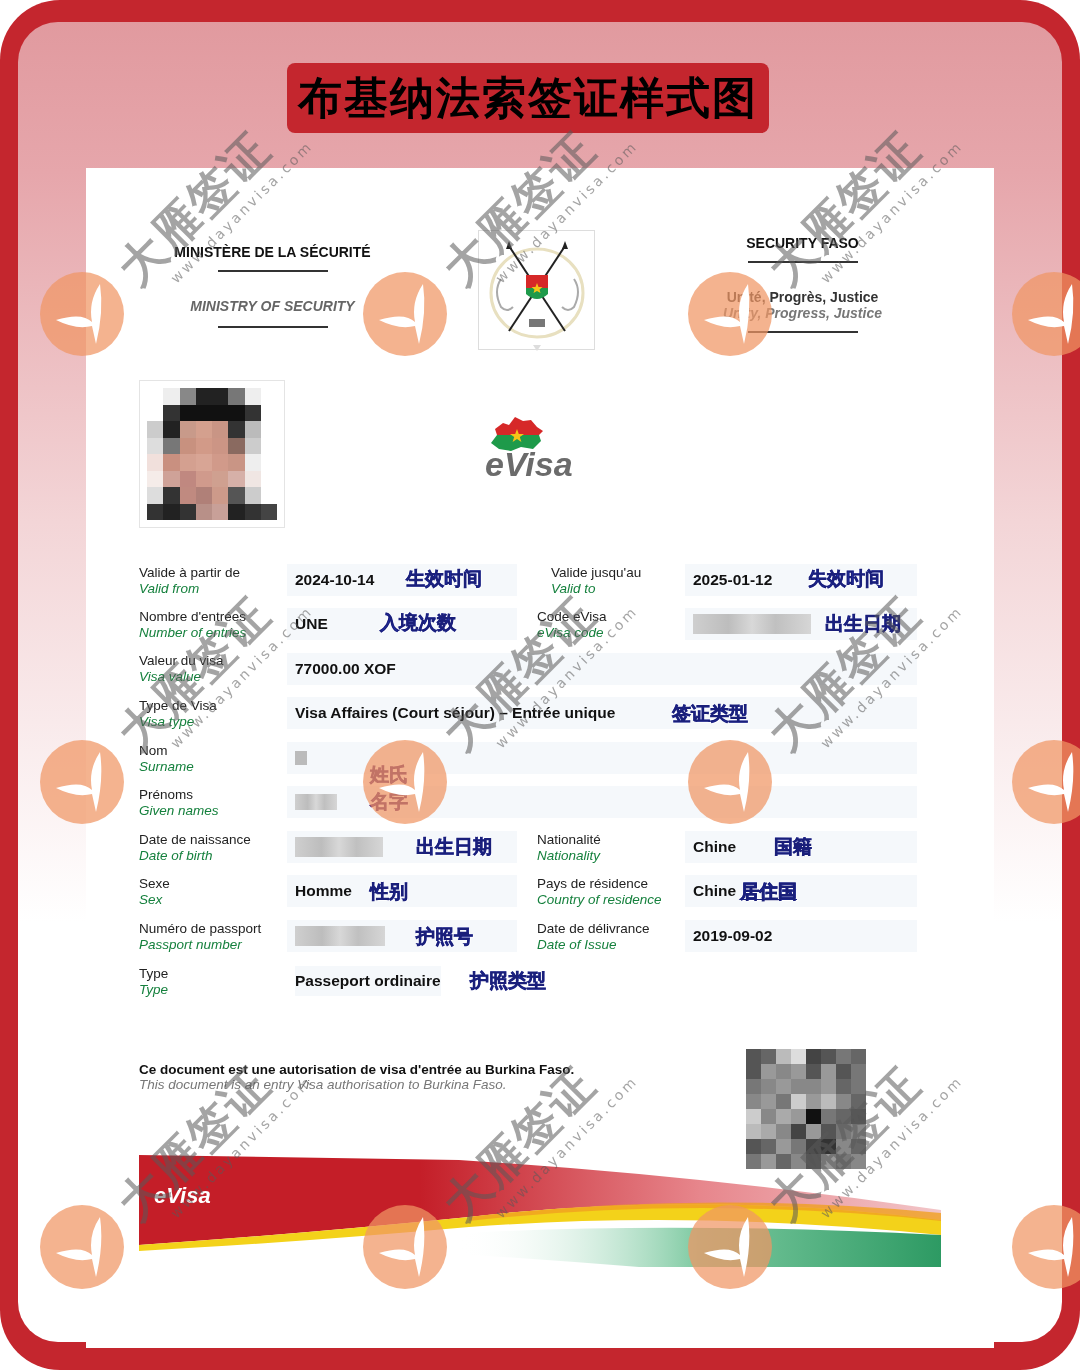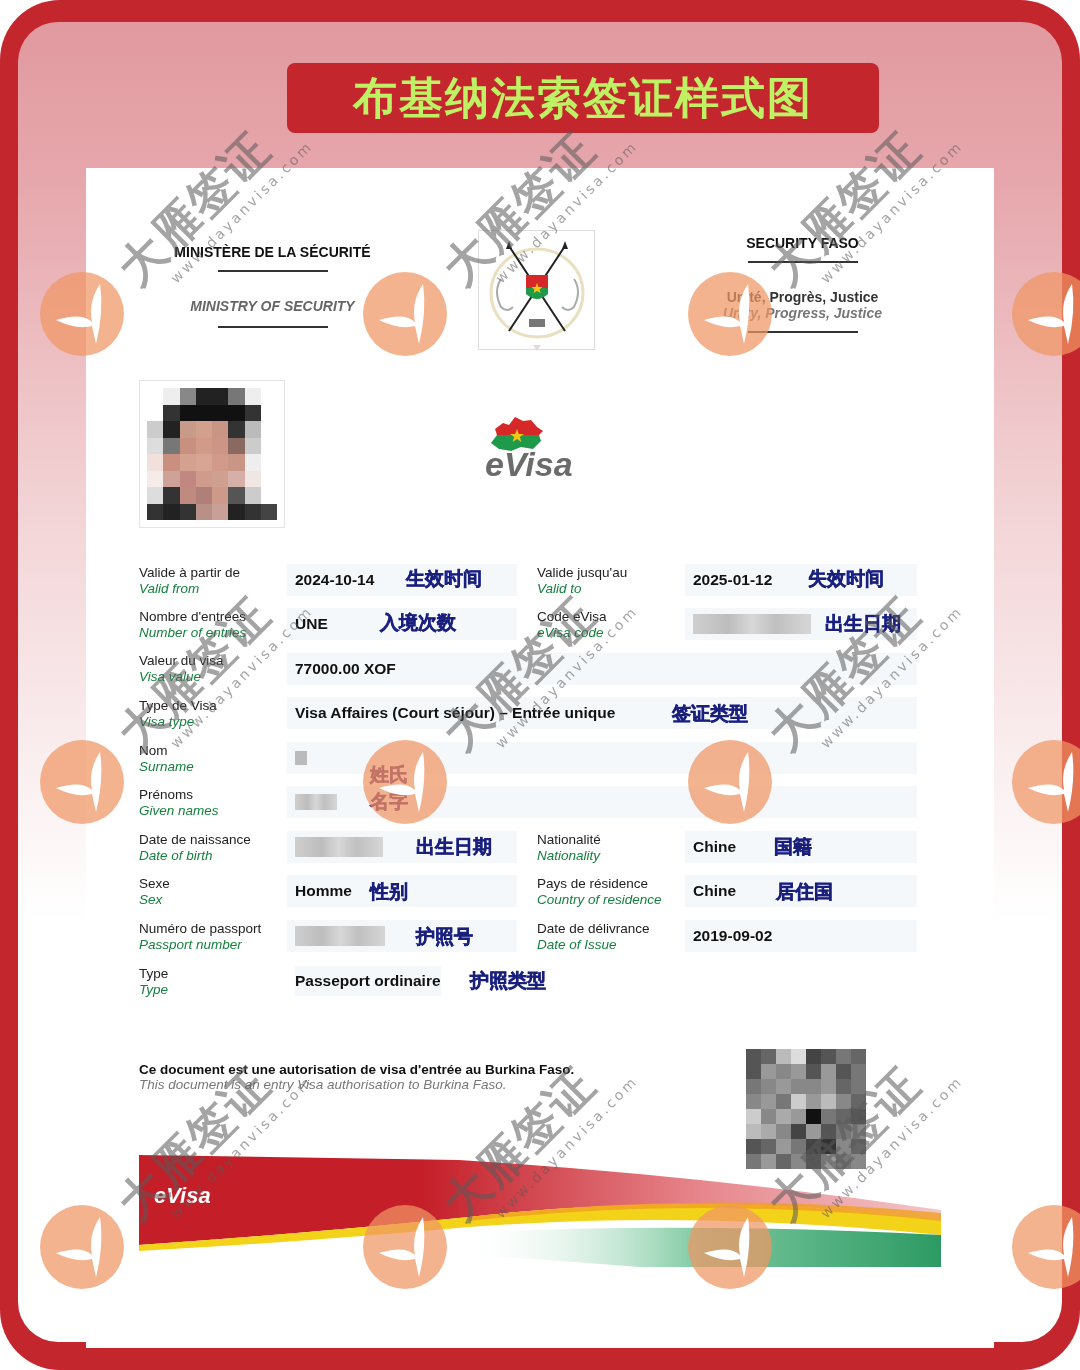--- a/index.html
+++ b/index.html
@@ -10,23 +10,23 @@
       position: absolute; left: 0; top: 0; width: 1080px; height: 1370px;
       background: #c4262e; border-radius: 60px;
     }
     .frame-inner {
       position: absolute; left: 18px; top: 22px; width: 1044px; height: 1320px;
       border-radius: 40px;
       background: linear-gradient(180deg, #e19a9f 0px, #e6a6ab 150px, #f3d5d7 500px, #ffffff 900px, #ffffff 100%);
       overflow: hidden;
     }
     .title-banner {
-      position: absolute; left: 287px; top: 63px; width: 592px; height: 70px;
+      position: absolute; left: 287px; top: 63px; width: 482px; height: 70px;
       background: #c4262e; border-radius: 8px;
-      color: #bef264; font-family: "DejaVu Sans", sans-serif; font-size: 44px; font-weight: bold;
+      color: #000000; font-family: "DejaVu Sans", sans-serif; font-size: 44px; font-weight: bold;
       display: flex; align-items: center; justify-content: center; letter-spacing: 2px;
     }
     .paper {
       position: absolute; left: 86px; top: 168px; width: 908px; height: 1180px;
       background: #ffffff;
     }
 
     
     .ministry { position: absolute; left: 140px; top: 244px; width: 265px; text-align: center; }
     .ministry .fr { font-size: 14px; font-weight: bold; color: #111; }
@@ -208,21 +208,21 @@
     <path d="M10 20 L52 20 L54 26 L46 34 L34 32 L24 36 L12 34 L4 28 Z" fill="#1e9a4a"></path>
     <polygon points="30,14 31.8,19 37,19 32.8,22 34.4,27 30,24 25.6,27 27.2,22 23,19 28.2,19" fill="#f5c518"></polygon>
   </svg>
   <div class="txt">eVisa</div>
 </div>
 
 <div class="field-label" style="left:139px;top:565px;"><span>Valide à partir de</span><span class="en">Valid from</span></div>
 <div class="field-value" style="left:287px;top:564px;width:230px;">2024-10-14</div>
 <div class="cn-note" style="left:406px;top:566px;">生效时间</div>
 
-<div class="field-label" style="left:537px;top:565px;"><span>Valide jusqu'au</span><span class="en">Valid to</span></div>
+<div class="field-label" style="left:551px;top:565px;"><span>Valide jusqu'au</span><span class="en">Valid to</span></div>
 <div class="field-value" style="left:685px;top:564px;width:232px;">2025-01-12</div>
 <div class="cn-note" style="left:808px;top:566px;">失效时间</div>
 
 <div class="field-label" style="left:139px;top:609px;text-align:center;"><span>Nombre d'entrées</span><span class="en">Number of entries</span></div>
 <div class="field-value" style="left:287px;top:608px;width:230px;">UNE</div>
 <div class="cn-note" style="left:380px;top:610px;">入境次数</div>
 
 <div class="field-label" style="left:537px;top:609px;"><span>Code eVisa</span><span class="en">eVisa code</span></div>
 <div class="field-value" style="left:685px;top:608px;width:232px;">
     <span class="blur-box" style="width:118px;"></span>
@@ -257,21 +257,21 @@
 <div class="field-label" style="left:537px;top:832px;"><span>Nationalité</span><span class="en">Nationality</span></div>
 <div class="field-value" style="left:685px;top:831px;width:232px;">Chine</div>
 <div class="cn-note" style="left:774px;top:834px;">国籍</div>
 
 <div class="field-label" style="left:139px;top:876px;"><span>Sexe</span><span class="en">Sex</span></div>
 <div class="field-value" style="left:287px;top:875px;width:230px;">Homme</div>
 <div class="cn-note" style="left:370px;top:879px;">性别</div>
 
 <div class="field-label" style="left:537px;top:876px;"><span>Pays de résidence</span><span class="en">Country of residence</span></div>
 <div class="field-value" style="left:685px;top:875px;width:232px;">Chine</div>
-<div class="cn-note" style="left:776px;top:879px;">居住国</div>
+<div class="cn-note" style="left:740px;top:879px;text-decoration:underline;">居住国</div>
 
 <div class="field-label" style="left:139px;top:921px;"><span>Numéro de passport</span><span class="en">Passport number</span></div>
 <div class="field-value" style="left:287px;top:920px;width:230px;">
     <span class="blur-box" style="width:90px;"></span>
   </div>
 <div class="cn-note" style="left:416px;top:924px;">护照号</div>
 
 <div class="field-label" style="left:537px;top:921px;"><span>Date de délivrance</span><span class="en">Date of Issue</span></div>
 <div class="field-value" style="left:685px;top:920px;width:232px;">2019-09-02</div>
 

